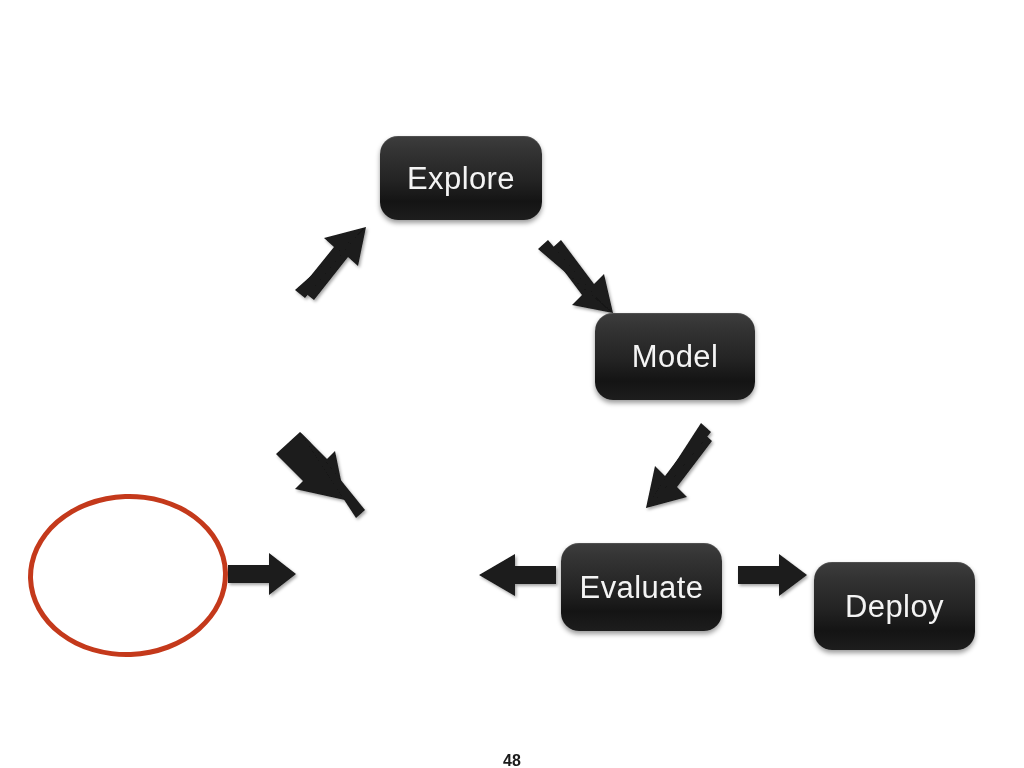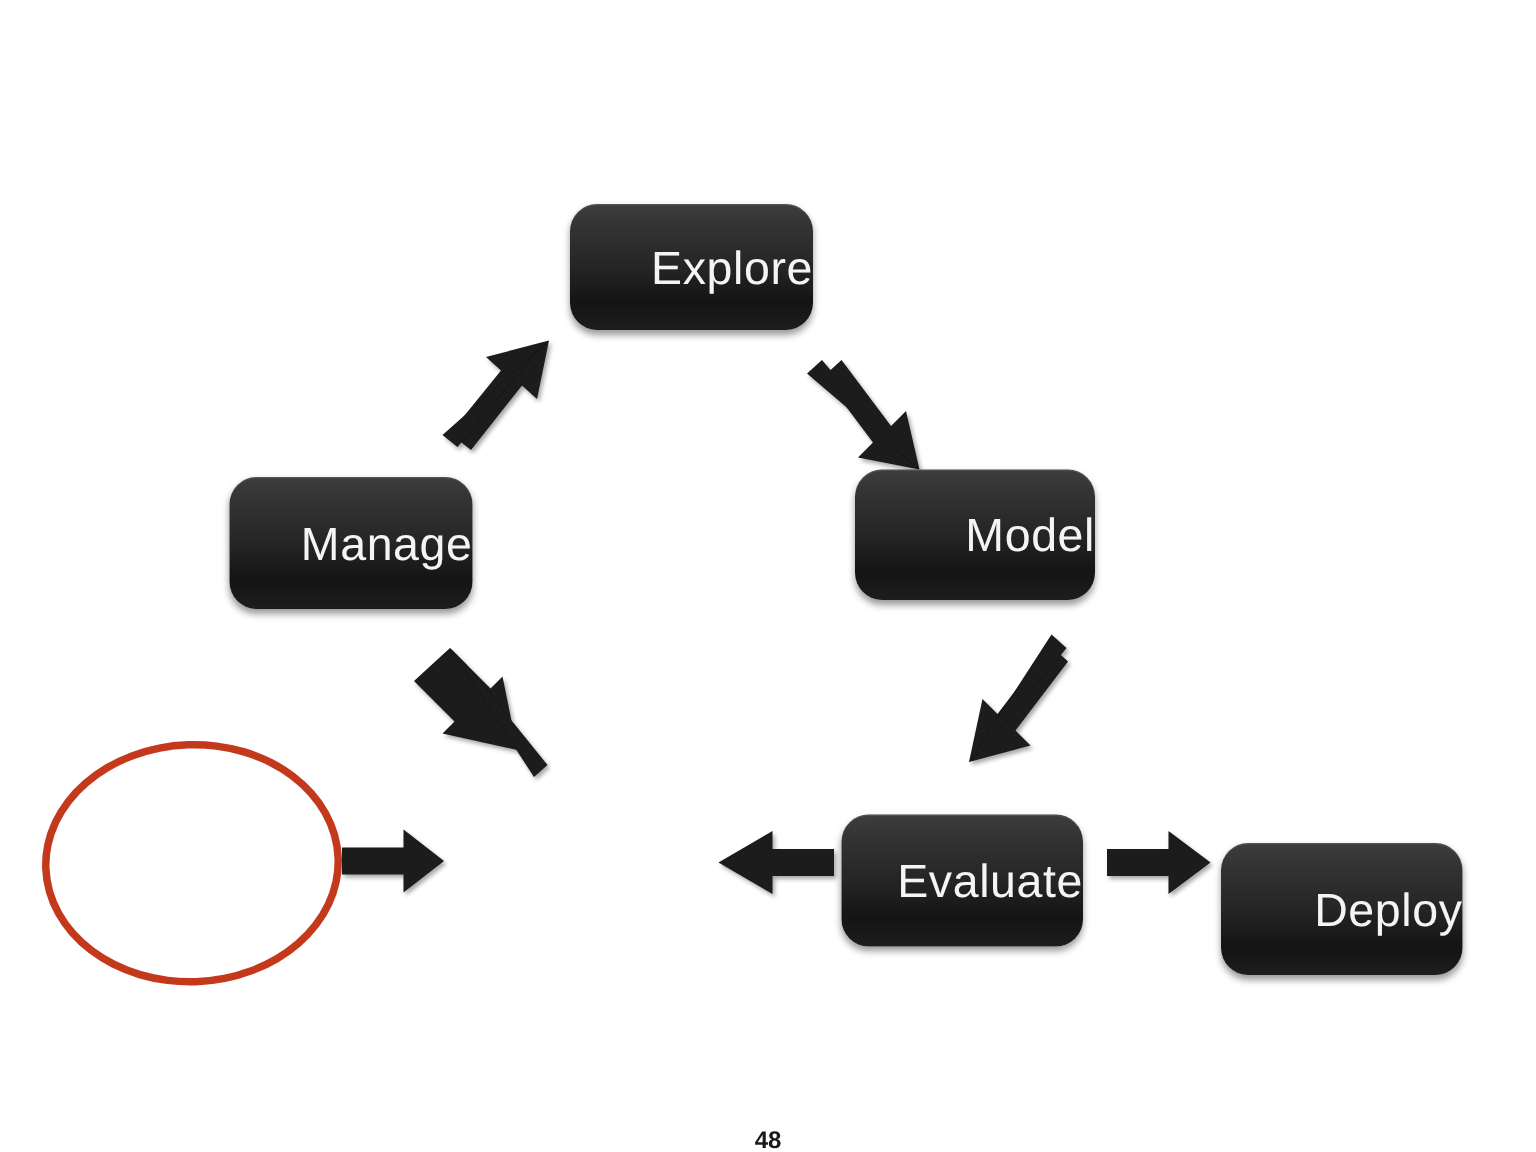--- a/index.html
+++ b/index.html
@@ -27,39 +27,39 @@
     background: linear-gradient(to bottom,
                 #3d3d3d 0%,
                 #333333 18%,
                 #242424 52%,
                 #141414 78%,
                 #1d1d1d 100%);
     box-shadow: 0 3px 5px rgba(0,0,0,0.40),
                 inset 0 1px 0 rgba(255,255,255,0.10);
     display: flex;
     align-items: center;
-    justify-content: flex-end;
+    justify-content: center;
     box-sizing: border-box;
   }
   .node .node-label {
     color: #f4f4f4;
     font-family: "Liberation Sans", sans-serif;
     font-size: 31px;
     font-weight: 400;
     letter-spacing: 0.4px;
     line-height: 1;
     text-align: center;
     white-space: nowrap;
     user-select: none;
   }
 
   
   #node-explore  { left: 380px; top: 136px; width: 162px; height: 84px; }
   #node-manage   { left: 153px; top: 318px; width: 162px; height: 88px; }
-  #node-model    { left: 570px; top: 313px; width: 160px; height: 87px; }
+  #node-model    { left: 595px; top: 313px; width: 160px; height: 87px; }
   #node-goal     { left: 52px;  top: 531px; width: 159px; height: 87px; }
   #node-acquire  { left: 300px; top: 530px; width: 162px; height: 88px; }
   #node-evaluate { left: 561px; top: 531px; width: 161px; height: 88px; margin-top: 12px; }
   #node-deploy   { left: 814px; top: 562px; width: 161px; height: 88px; }
 
   
   #arrow-layer {
     position: absolute;
     left: 0; top: 0;
     width: 1024px; height: 768px;
@@ -137,23 +137,20 @@
       <polygon fill="#1a1a1a" points="646,508 657,498 711,432 701,423"></polygon>
     </g>
   </svg>
 
   <div id="highlight-ellipse"></div>
 
   <div class="node" id="node-explore">
     <span class="node-label">Explore</span>
   </div>
 
-  <div class="node" id="node-manage">
-    <span class="node-label">Manage</span>
-  </div>
 
   <div class="node" id="node-model">
     <span class="node-label">Model</span>
   </div>
 
 
 
   <div class="node" id="node-evaluate">
     <span class="node-label">Evaluate</span>
   </div>

